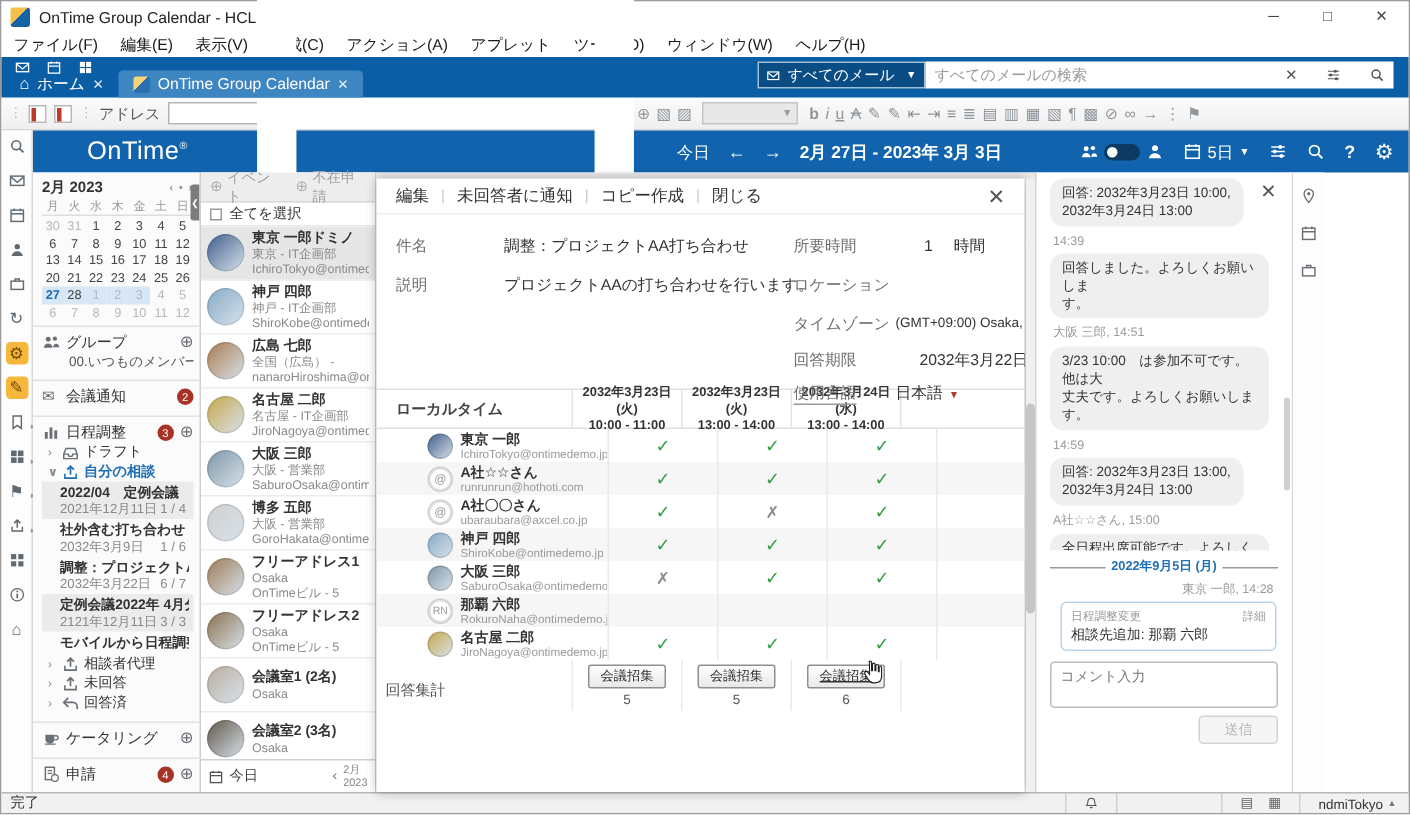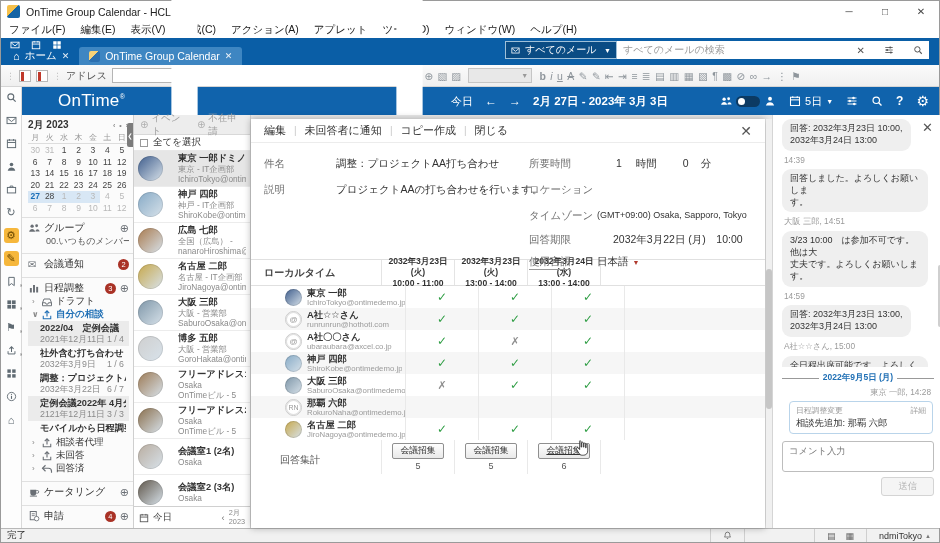--- a/index.html
+++ b/index.html
@@ -101,33 +101,33 @@
   .c-count{margin-left:auto;padding-right:2px;}
 
   
   .peoplecol{width:117px;border-right:1px solid #cfcfcf;display:flex;flex-direction:column;background:#fff;min-height:0;flex:none;}
   .pc-head{height:20px;background:#ededed;border-bottom:1px solid #d8d8d8;display:flex;align-items:center;gap:9px;padding:0 6px;color:#a0a0a0;font-size:9.5px;flex:none;}
   .pc-btn{display:flex;align-items:center;gap:3px;}
   .plus-g{color:#b0b0b0;font-size:10px;}
   .selall{height:16px;display:flex;align-items:center;gap:5px;padding:0 6px;font-size:9.5px;color:#333;border-bottom:1px solid #e8e8e8;flex:none;}
   .cb{width:8px;height:8px;border:1px solid #9a9a9a;background:#fff;flex:none;}
   .plist{flex:1;overflow:hidden;}
-  .p-item{height:36px;display:flex;align-items:center;gap:15px;padding:0 4px;border-bottom:1px solid #ececec;}
+  .p-item{height:36px;display:flex;align-items:center;gap:5px;padding:0 4px;border-bottom:1px solid #ececec;}
   .p-item.selected{background:#e6e6e6;}
   .avatar{width:25px;height:25px;border-radius:50%;flex:none;display:flex;align-items:center;justify-content:center;font-size:10px;color:#999;box-shadow:inset 0 0 0 1px rgba(0,0,0,.1);background:#eee;}
   .p-txt{min-width:0;}
   .p-name{font-size:9.3px;color:#333;font-weight:bold;white-space:nowrap;overflow:hidden;height:11px;line-height:11px;}
   .p-org,.p-mail{font-size:8.3px;color:#8a8a8a;white-space:nowrap;overflow:hidden;height:10px;line-height:10px;}
   .pc-foot{height:22px;border-top:1px solid #d0d0d0;display:flex;align-items:center;padding:0 5px;font-size:9.5px;color:#444;gap:4px;flex:none;}
   .pc-foot .svgic{width:10px;height:10px;color:#555;}
   .pc-nav{margin-left:auto;display:flex;gap:4px;align-items:center;color:#777;}
   .mini2{font-size:7.3px;line-height:1.15;color:#888;}
 
   
-  .dialogcol{width:521px;background:#e9e9e9;position:relative;flex:none;min-width:0;}
+  .dialogcol{width:439px;background:#e9e9e9;position:relative;flex:none;min-width:0;}
   .panel{position:absolute;left:0;top:4px;right:7px;bottom:0;background:#fff;box-shadow:0 0 7px rgba(0,0,0,.3);display:flex;flex-direction:column;overflow:hidden;}
   .dlane{position:absolute;right:0;top:4px;width:6px;bottom:0;background:#f0f0f0;}
   .dthumb{position:absolute;right:0;top:150px;width:6px;height:140px;background:#c6c6c6;border-radius:3px;}
   .dlg-actions{height:24px;display:flex;align-items:center;gap:8px;padding:0 13px;font-size:11px;color:#333;border-bottom:1px solid #ececec;flex:none;}
   .dlg-sep{color:#c9c9c9;font-size:10px;}
   .dlg-x{margin-left:auto;color:#555;font-size:14px;line-height:1;}
   .dlg-form{height:116px;position:relative;flex:none;font-size:10.5px;}
   .fl{position:absolute;color:#707070;white-space:nowrap;}
   .fv{position:absolute;color:#333;white-space:nowrap;}
   .redcar{color:#b03a2e;font-size:7px;margin-left:4px;}
@@ -141,21 +141,21 @@
   .r-name{width:130px;display:flex;align-items:center;gap:5px;padding-left:10px;overflow:hidden;margin-left:24px;}
   .r-av{width:17px;height:17px;border-radius:50%;flex:none;display:flex;align-items:center;justify-content:center;font-size:8px;color:#999;box-shadow:inset 0 0 0 1px rgba(0,0,0,.12);background:#eee;}
   .rn{min-width:0;}
   .rn-name{font-size:9.3px;font-weight:bold;color:#333;height:10px;line-height:10px;white-space:nowrap;overflow:hidden;}
   .rn-mail{font-size:7.8px;color:#9a9a9a;height:9px;line-height:9px;white-space:nowrap;overflow:hidden;}
   .r-cell{width:73px;border-left:1px solid #e9e9e9;display:flex;align-items:center;justify-content:center;}
   .r-fill{flex:1;border-left:1px solid #e9e9e9;}
   .ok{color:#2f9e44;font-weight:bold;font-size:12px;}
   .ng{color:#8e8e8e;font-weight:bold;font-size:11px;}
   .t-foot{display:flex;height:34px;align-items:stretch;}
-  .f-label{width:130px;padding-left:29px;display:flex;align-items:flex-end;padding-bottom:7px;color:#555;font-size:10px;}
+  .f-label{width:130px;padding-left:6px;display:flex;align-items:flex-end;padding-bottom:7px;color:#555;font-size:10px;}
   .f-cell{width:73px;border-left:1px solid #e9e9e9;display:flex;flex-direction:column;align-items:center;justify-content:center;gap:2px;}
   .f-fill{flex:1;border-left:1px solid #e9e9e9;}
   .invite-btn{font-size:8.8px;color:#333;border:1px solid #8f8f8f;background:linear-gradient(#fefefe,#e9e9e9);padding:1px 7px;border-radius:2px;white-space:nowrap;}
   .invite-btn.hov{text-decoration:underline;}
   .f-count{font-size:9px;color:#555;}
   .cursor{position:absolute;left:322px;top:320px;width:17px;height:19px;z-index:9;}
 
   
   .comments{width:171px;background:#fff;border-left:1px solid #d5d5d5;display:flex;flex-direction:column;position:relative;flex:none;min-width:0;}
   .cm-x{position:absolute;top:6px;right:10px;color:#555;font-size:13px;line-height:1;}

